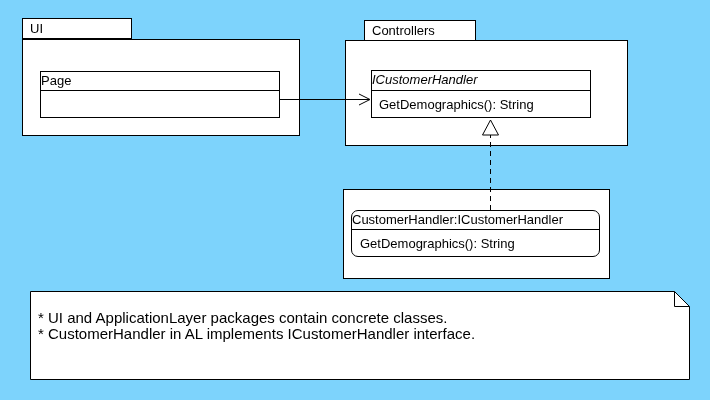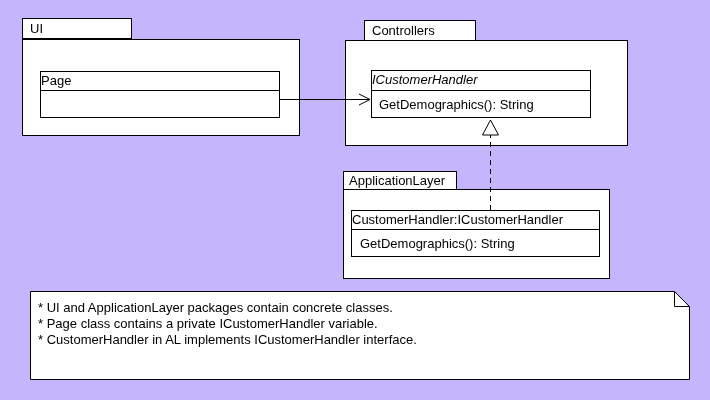--- a/index.html
+++ b/index.html
@@ -1,20 +1,20 @@
 <!DOCTYPE html>
 <html><head>
 <meta charset="utf-8">
 <style>
   html, body { margin: 0; padding: 0; background: #ffffff; }
   #diagram {
     position: relative;
     width: 710px;
     height: 400px;
-    background: #c4b5fd;
+    background: #7dd3fc;
     font-family: "Liberation Sans", sans-serif;
     color: #000000;
     overflow: hidden;
   }
   .abs { position: absolute; box-sizing: border-box; }
   .pkg-body {
     border: 1px solid #000;
     background: #fff;
   }
   .pkg-tab {
@@ -42,23 +42,23 @@
     white-space: nowrap;
     overflow: hidden;
   }
   #overlay {
     position: absolute;
     left: 0; top: 0;
     width: 710px; height: 400px;
     pointer-events: none;
   }
   .note-text {
-    font-size: 13px;
+    font-size: 15px;
     line-height: 16px;
-    padding: 9px 8px 0 8px;
+    padding: 19px 8px 0 8px;
     white-space: nowrap;
     overflow: hidden;
   }
 </style>
 </head>
 <body>
 
 <div id="diagram">
 
   <div class="abs pkg-body" style="left:22px; top:39px; width:278px; height:97px;"></div>
@@ -68,22 +68,21 @@
   </div>
 
   <div class="abs pkg-body" style="left:345px; top:40px; width:283px; height:106px;"></div>
   <div class="abs pkg-tab" style="left:364px; top:20px; width:112px; height:21px; line-height:20px;">Controllers</div>
   <div class="abs cls" style="left:371px; top:70px; width:220px; height:48px;">
     <div class="cls-header italic" style="height:19px; line-height:18px;font-style:italic;">ICustomerHandler</div>
     <div class="cls-member" style="height:27px; line-height:27px; padding-left:7px;">GetDemographics(): String</div>
   </div>
 
   <div class="abs pkg-body" style="left:343px; top:189px; width:267px; height:90px;"></div>
-  <div class="abs pkg-tab" style="left:343px; top:171px; width:114px; height:19px; line-height:18px; padding-left:5px;">ApplicationLayer</div>
-  <div class="abs cls" style="left:351px; top:210px; width:249px; height:47px;">
+  <div class="abs cls" style="left:351px; top:210px; width:249px; height:47px;border-radius:7px;">
     <div class="cls-header" style="height:18px; line-height:17px;">CustomerHandler:ICustomerHandler</div>
     <div class="cls-member" style="height:27px; line-height:27px; padding-left:8px;">GetDemographics(): String</div>
   </div>
 
   <svg id="overlay" viewBox="0 0 710 400" xmlns="http://www.w3.org/2000/svg">
 
     <g>
       <line x1="280" y1="99.5" x2="369" y2="99.5" stroke="#000" stroke-width="1"></line>
       <polyline points="359,94 370,99.5 359,105" fill="none" stroke="#000" stroke-width="1"></polyline>
     </g>
@@ -94,17 +93,16 @@
     </g>
 
     <g>
       <path d="M30.5,291.5 L674.5,291.5 L689.5,306.5 L689.5,379.5 L30.5,379.5 Z" fill="#ffffff" stroke="#000" stroke-width="1"></path>
       <path d="M674.5,291.5 L674.5,306.5 L689.5,306.5" fill="none" stroke="#000" stroke-width="1"></path>
     </g>
   </svg>
 
   <div class="abs note-text" style="left:30px; top:291px; width:660px; height:89px;">
     <div>* UI and ApplicationLayer packages contain concrete classes.</div>
-    <div>* Page class contains a private ICustomerHandler variable.</div>
     <div>* CustomerHandler in AL implements ICustomerHandler interface.</div>
   </div>
 
 </div>
 
 </body></html>

